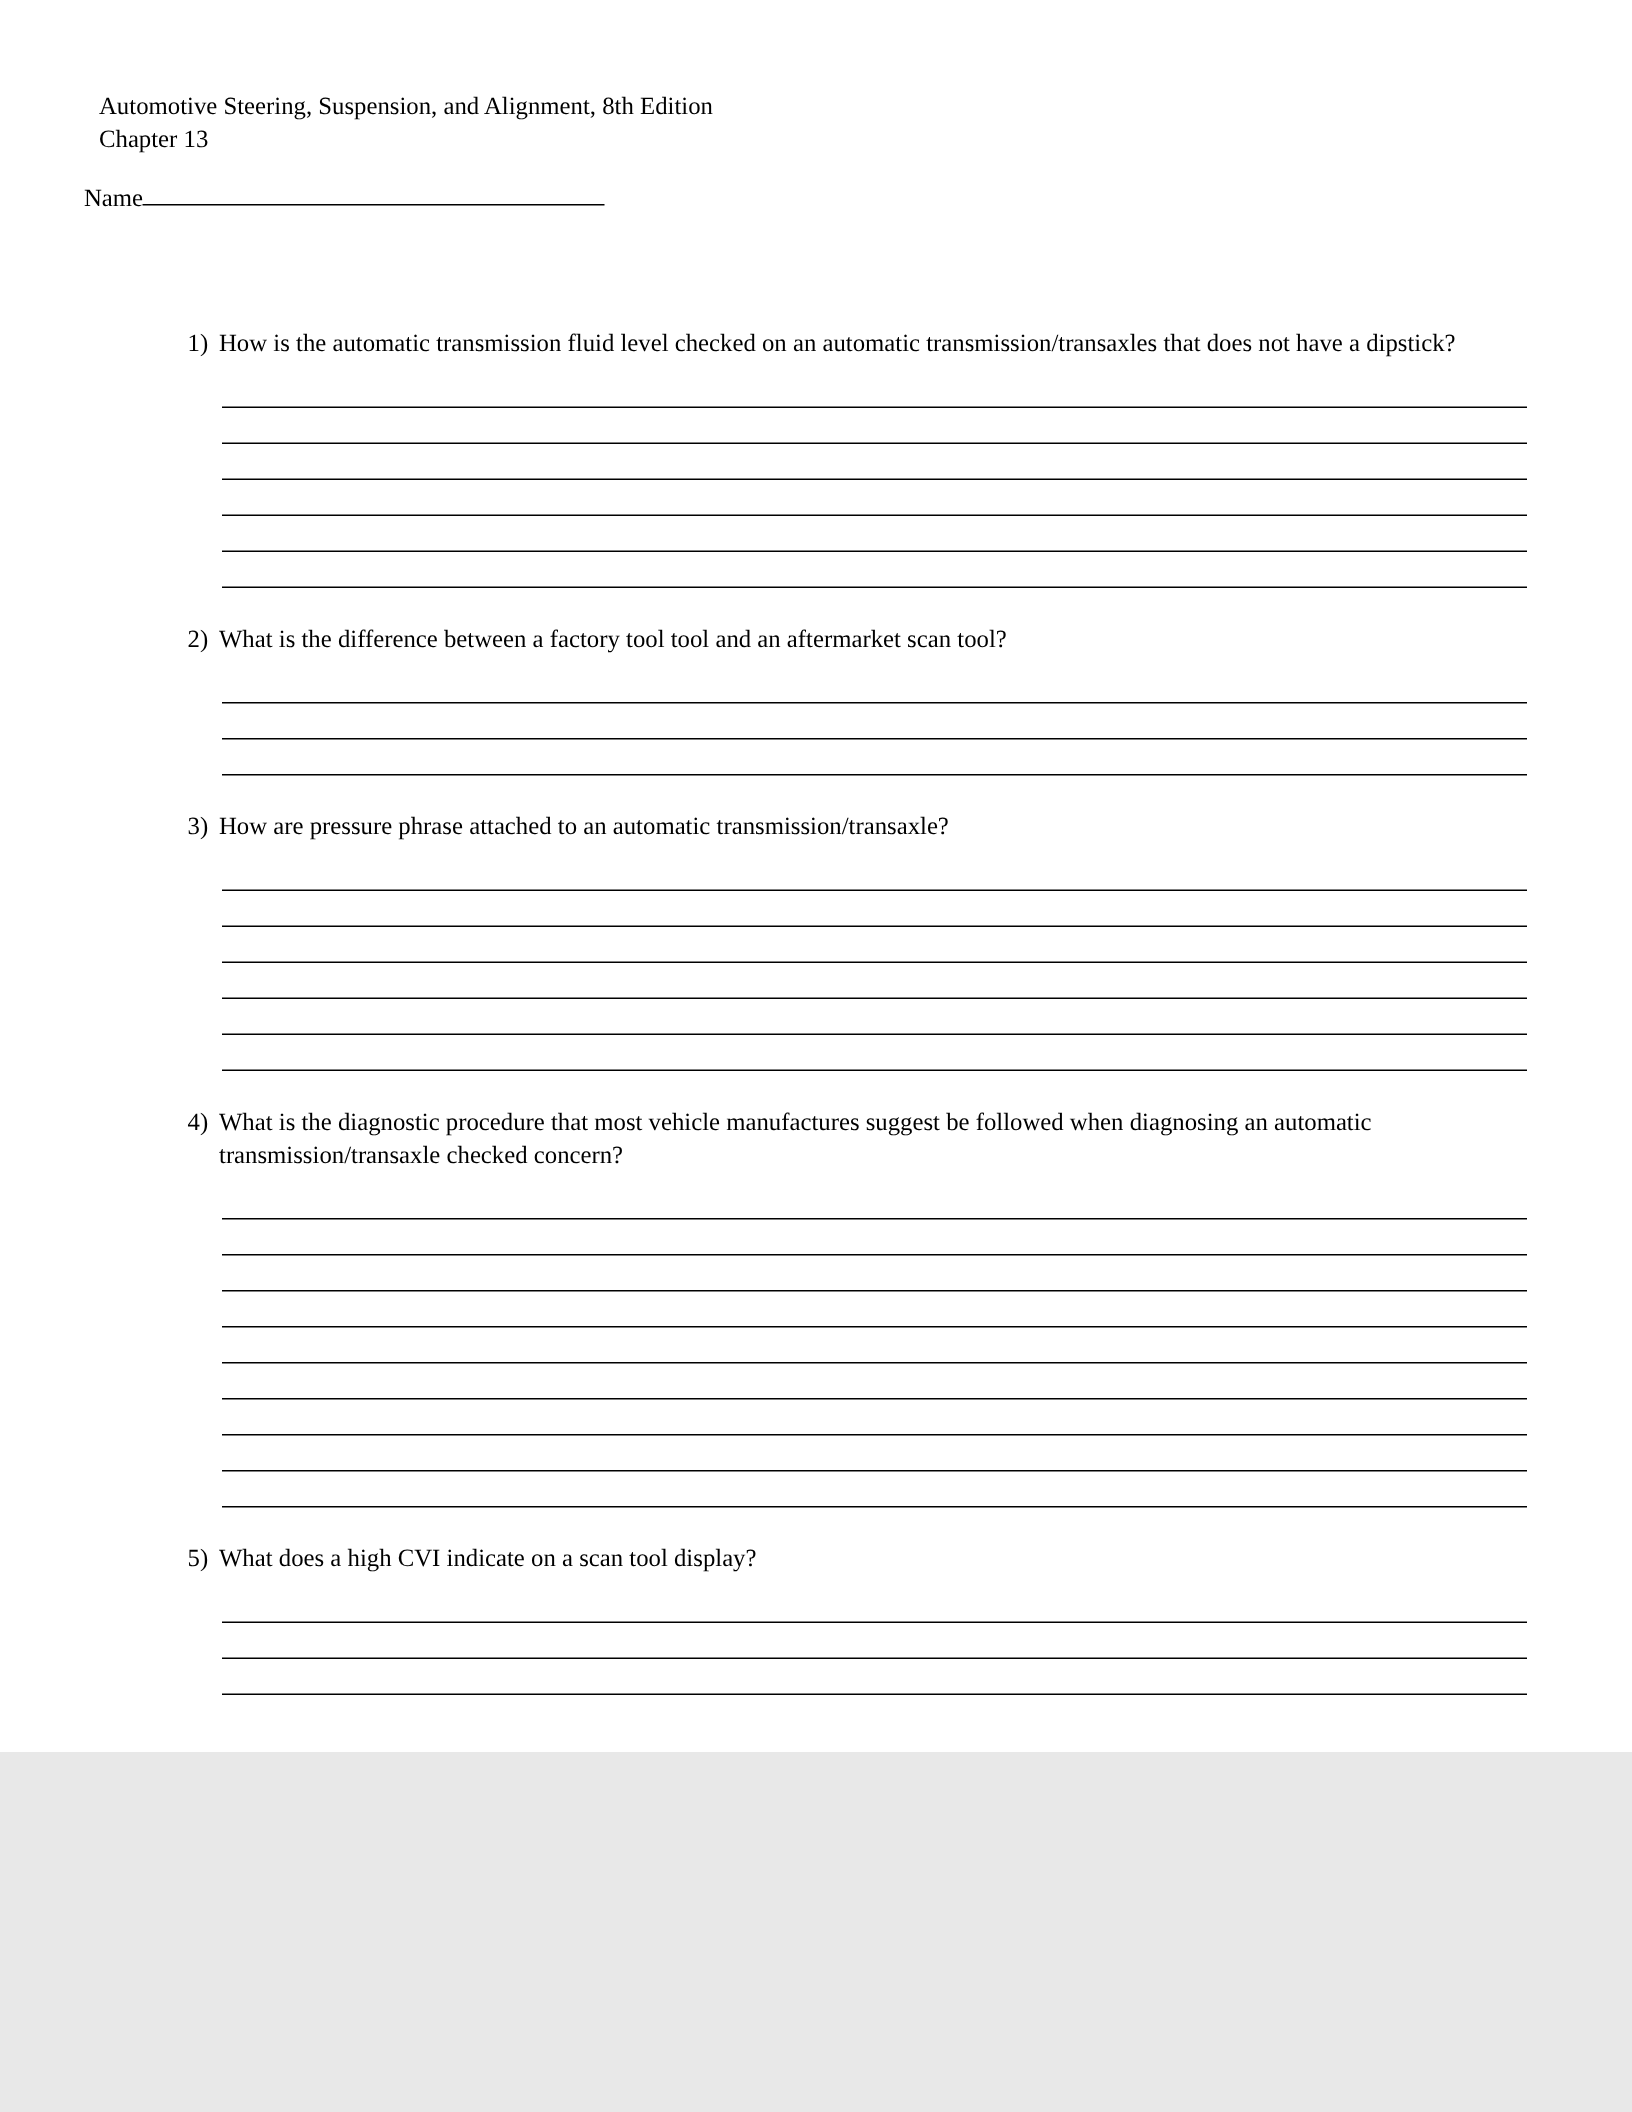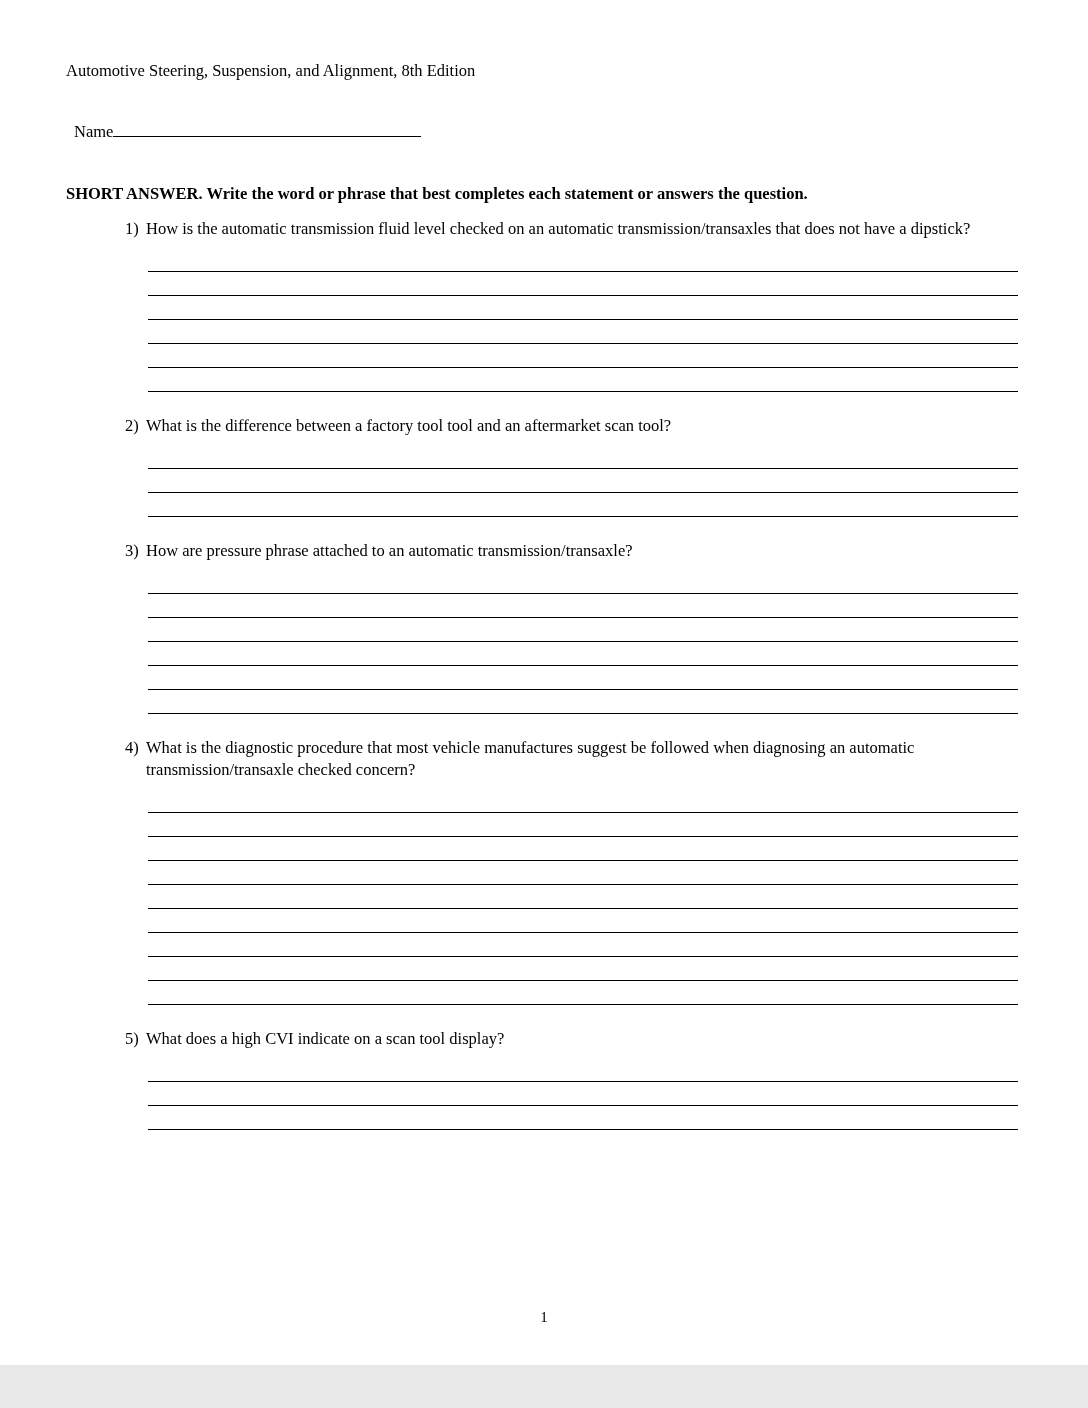--- a/index.html
+++ b/index.html
@@ -1,35 +1,35 @@
 <!DOCTYPE html>
 <html><head>
 <meta charset="utf-8">
 <style>
   html, body { margin: 0; padding: 0; background: #e8e8e8; }
   .page {
     position: relative;
     width: 1088px;
-    height: 1365px;
+    height: 1168px;
     margin: 0 auto;
     background: #ffffff;
     color: #000000;
     font-family: "Liberation Serif", "DejaVu Serif", serif;
     font-size: 16.5px;
     line-height: 22px;
   }
   .header {
     position: absolute;
     left: 66px;
     top: 60px;
   }
   .header div { white-space: nowrap; }
   .name-row {
     position: absolute;
-    left: 74px;
+    left: 56px;
     top: 121px;
     white-space: nowrap;
   }
   .name-blank {
     display: inline-block;
     width: 308px;
     height: 15px;
     border-bottom: 1.5px solid #000;
     vertical-align: baseline;
   }
@@ -69,27 +69,27 @@
     font-size: 15px;
   }
 </style>
 </head>
 <body>
 
 <div class="page">
 
   <div class="header">
     <div>Automotive Steering, Suspension, and Alignment, 8th Edition</div>
+    <div>Chapter 13</div>
   </div>
 
   <div class="name-row">
     <span>Name</span><span class="name-blank"></span>
   </div>
 
-  <div class="section-instruction">SHORT ANSWER.  Write the word or phrase that best completes each statement or answers the question.</div>
 
   <div class="content">
 
     <div class="question">
       <div class="q-row">
         <div class="q-num">1)</div>
         <div class="q-text">How is the automatic transmission fluid level checked on an automatic transmission/transaxles that does not have a dipstick?</div>
       </div>
       <div class="answer-lines">
           <div class="answer-line"></div>

